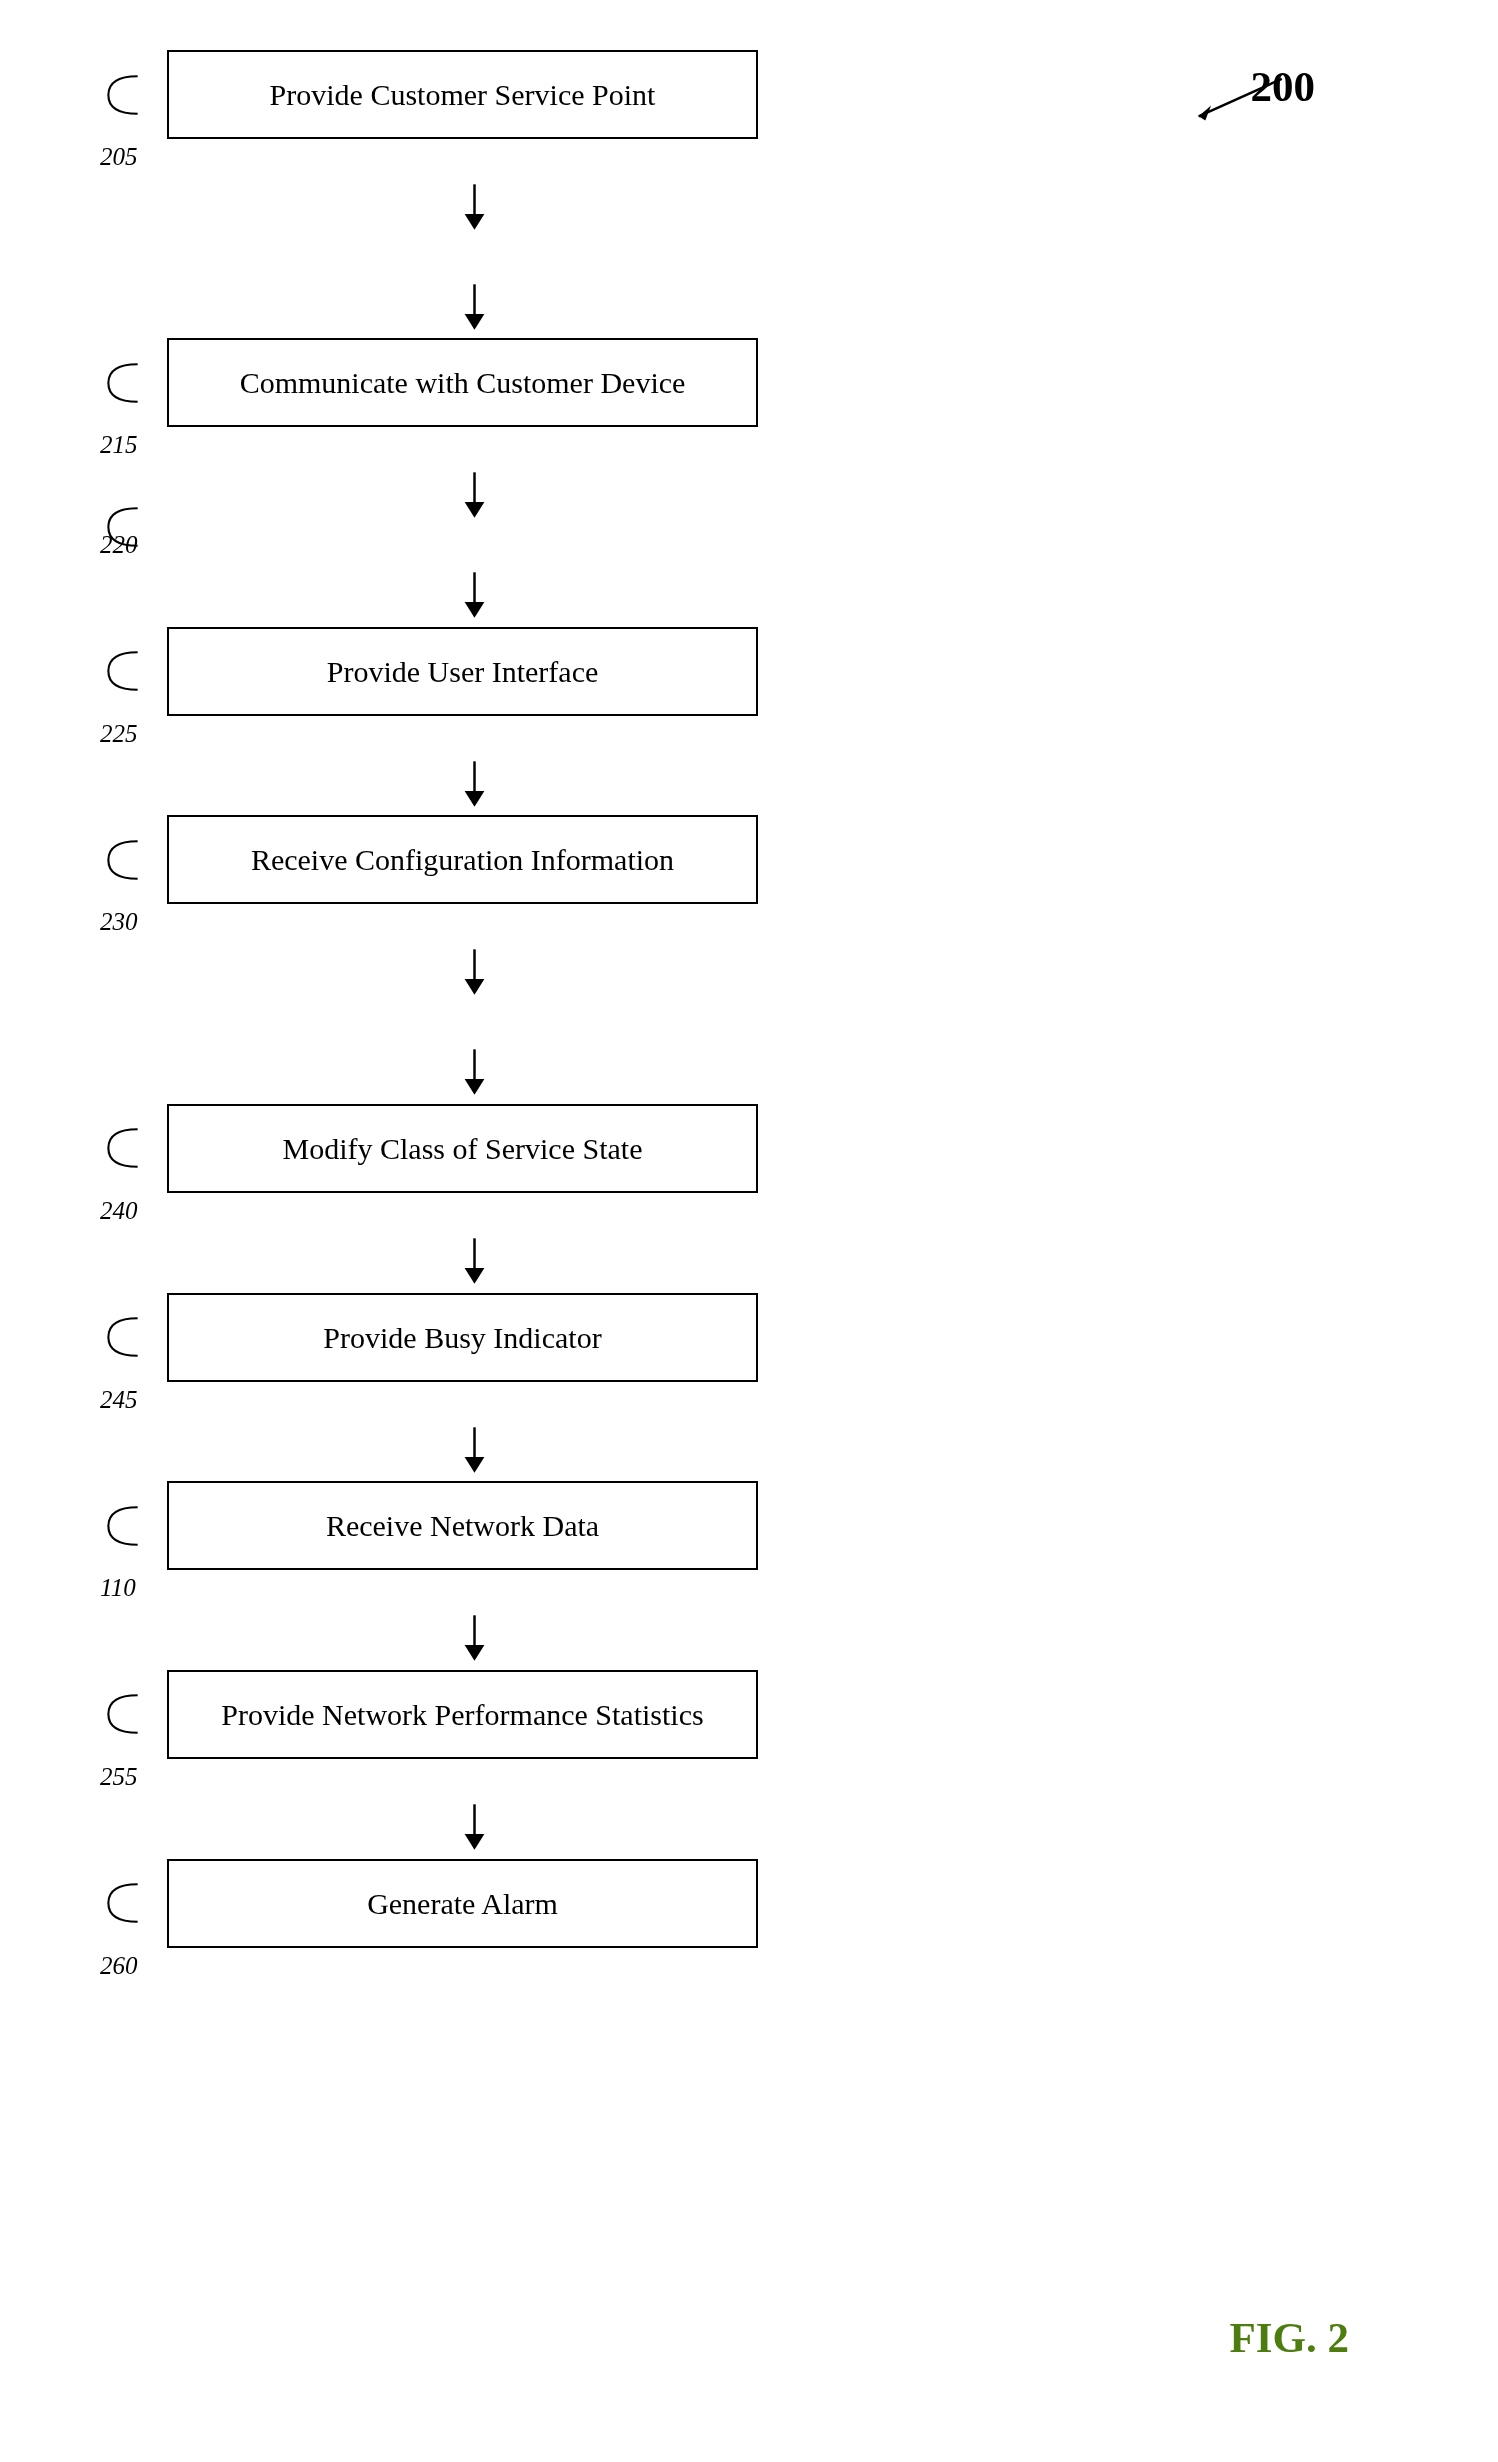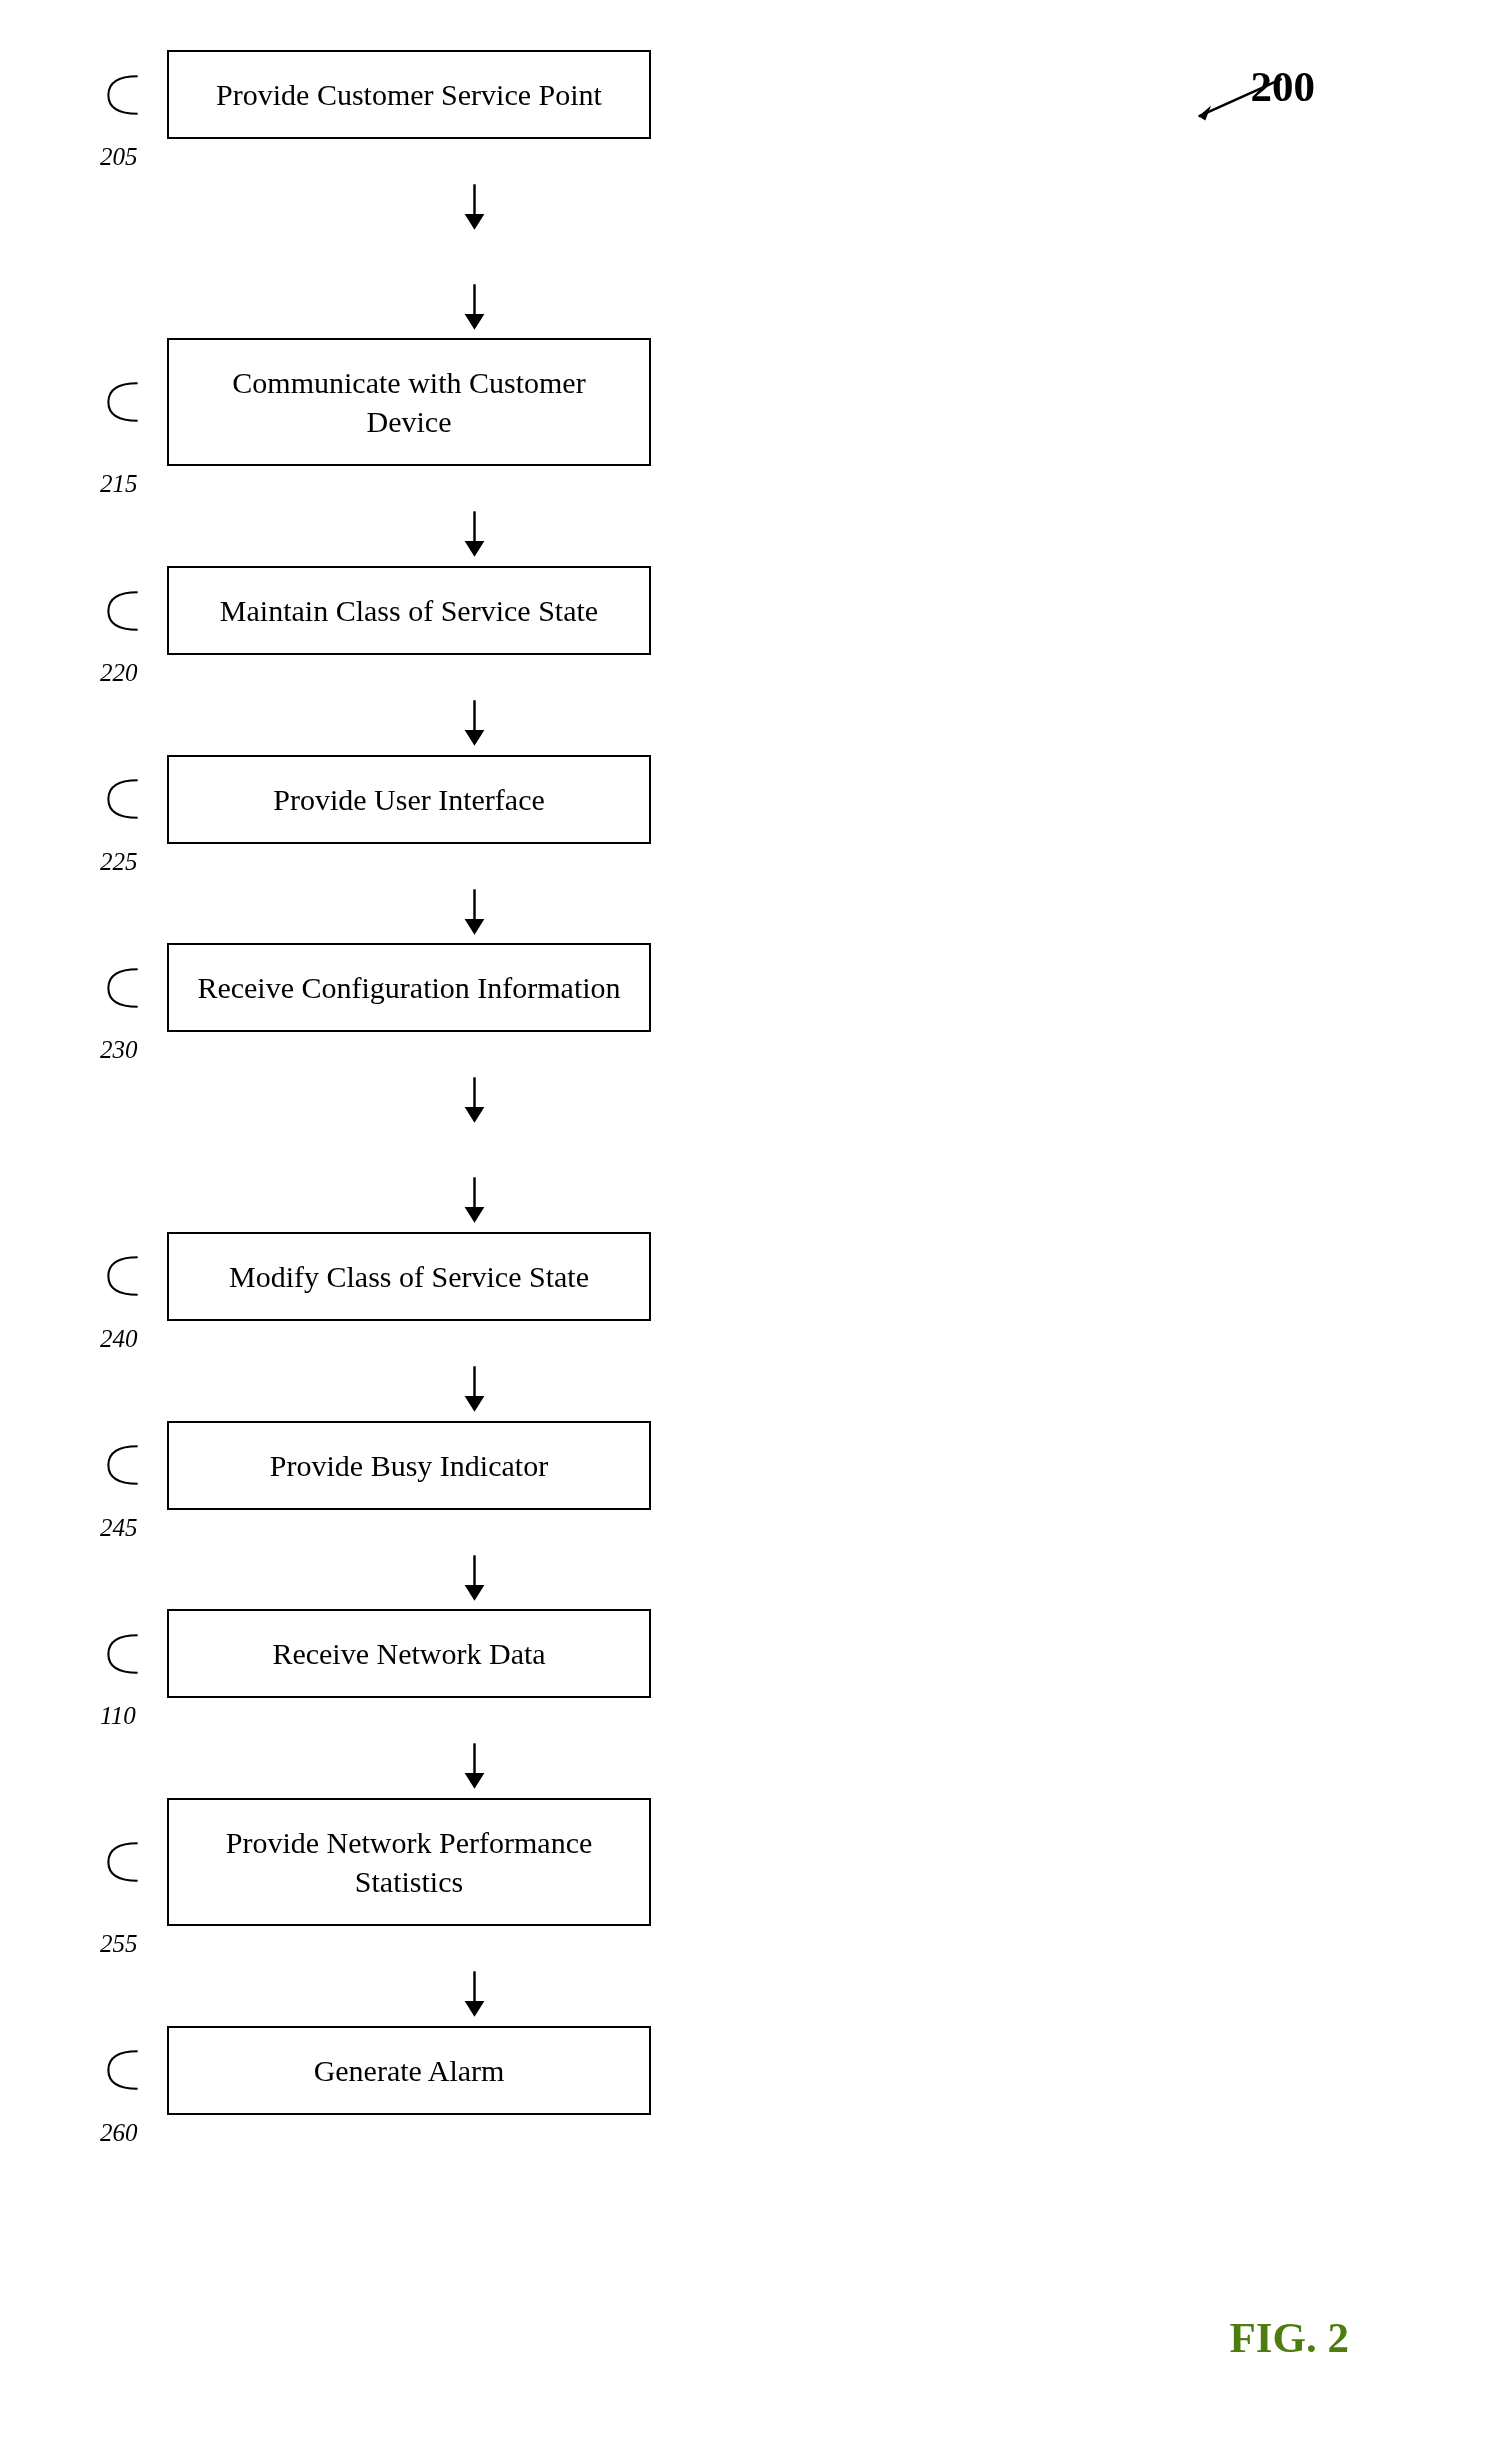--- a/index.html
+++ b/index.html
@@ -53,21 +53,21 @@
     .step-box {
       border: 2.5px solid #000000;
       background: #ffffff;
       display: flex;
       align-items: center;
       justify-content: center;
       text-align: center;
       font-size: 30px;
       color: #000000;
       padding: 23px 20px;
-      width: 484px;
+      width: 591px;
       min-height: 83px;
       margin-left: 67px;
       line-height: 1.3;
     }
 
     .arrow-down {
       display: flex;
       justify-content: center;
       align-items: center;
       height: 50px;
@@ -140,21 +140,20 @@
       <line x1="20" y1="0" x2="20" y2="42" stroke="#000" stroke-width="3"></line>
       <polygon points="20,55 8,36 32,36" fill="#000"></polygon>
     </svg>
       </div>
       <div style="height: 6.7px;"></div>
       <div class="step-wrapper">
         <div class="step-row">
           <div style="position: absolute; left: 0px; top: 50%; transform: translateY(-50%); width: 46px; height: 46px;"><svg viewBox="0 0 55 55" width="46" height="46">
     <path d="M45,5 Q10,5 10,27.5 Q10,50 45,50" fill="none" stroke="#000" stroke-width="2.5"></path>
   </svg></div>
-          <div class="step-box">Maintain Class of Service State</div>
         </div>
         <div style="position: absolute; left: 0px; bottom: -32px; font-size: 25px; font-style: italic; font-family: &quot;Times New Roman&quot;, serif; color: rgb(0, 0, 0);">220</div>
       </div>
       <div style="height: 43px;"></div>
       <div class="arrow-down">
         <svg width="33" height="46" viewBox="0 0 40 55">
       <line x1="20" y1="0" x2="20" y2="42" stroke="#000" stroke-width="3"></line>
       <polygon points="20,55 8,36 32,36" fill="#000"></polygon>
     </svg>
       </div>

